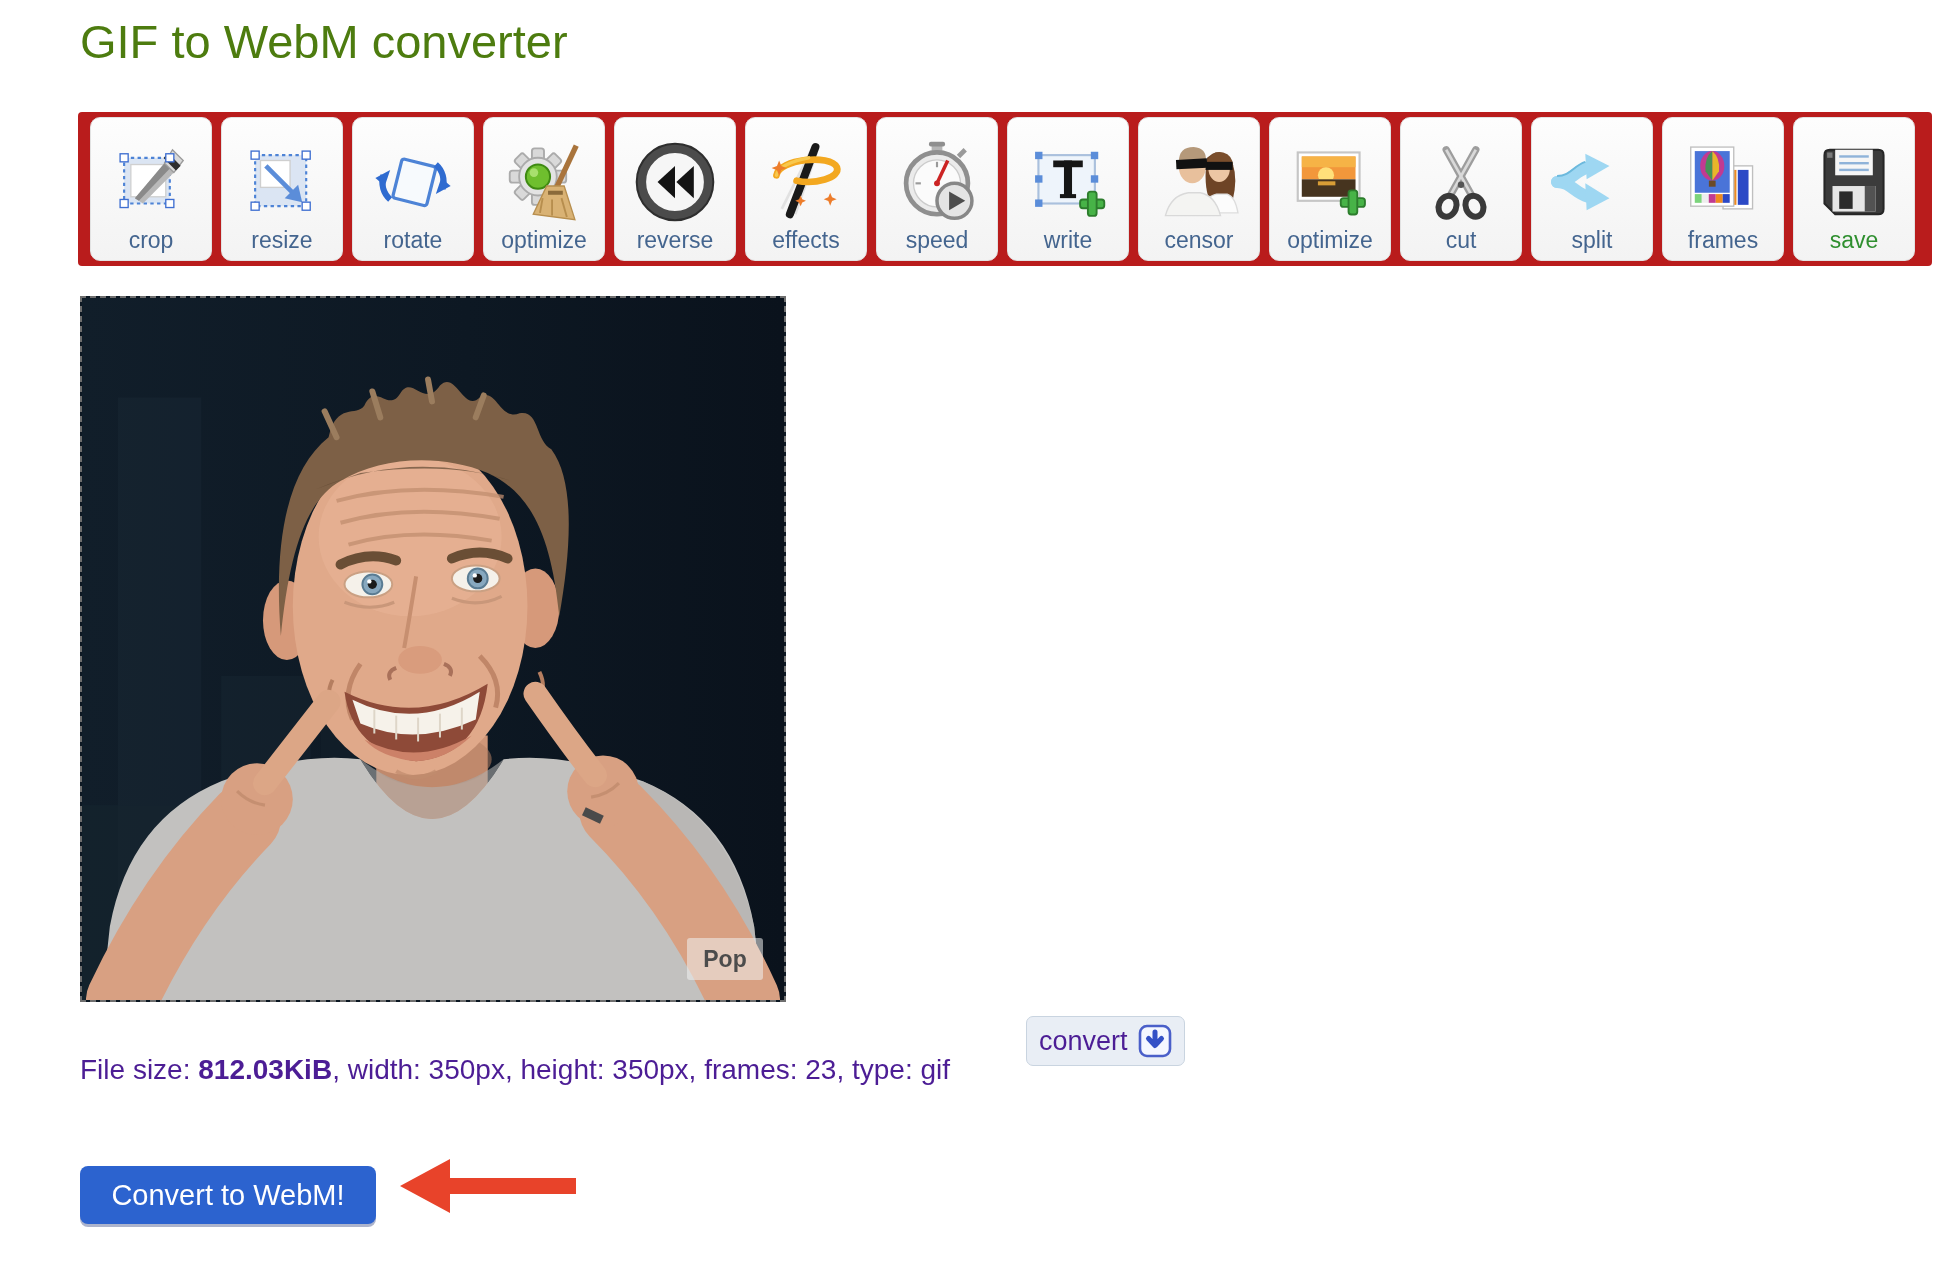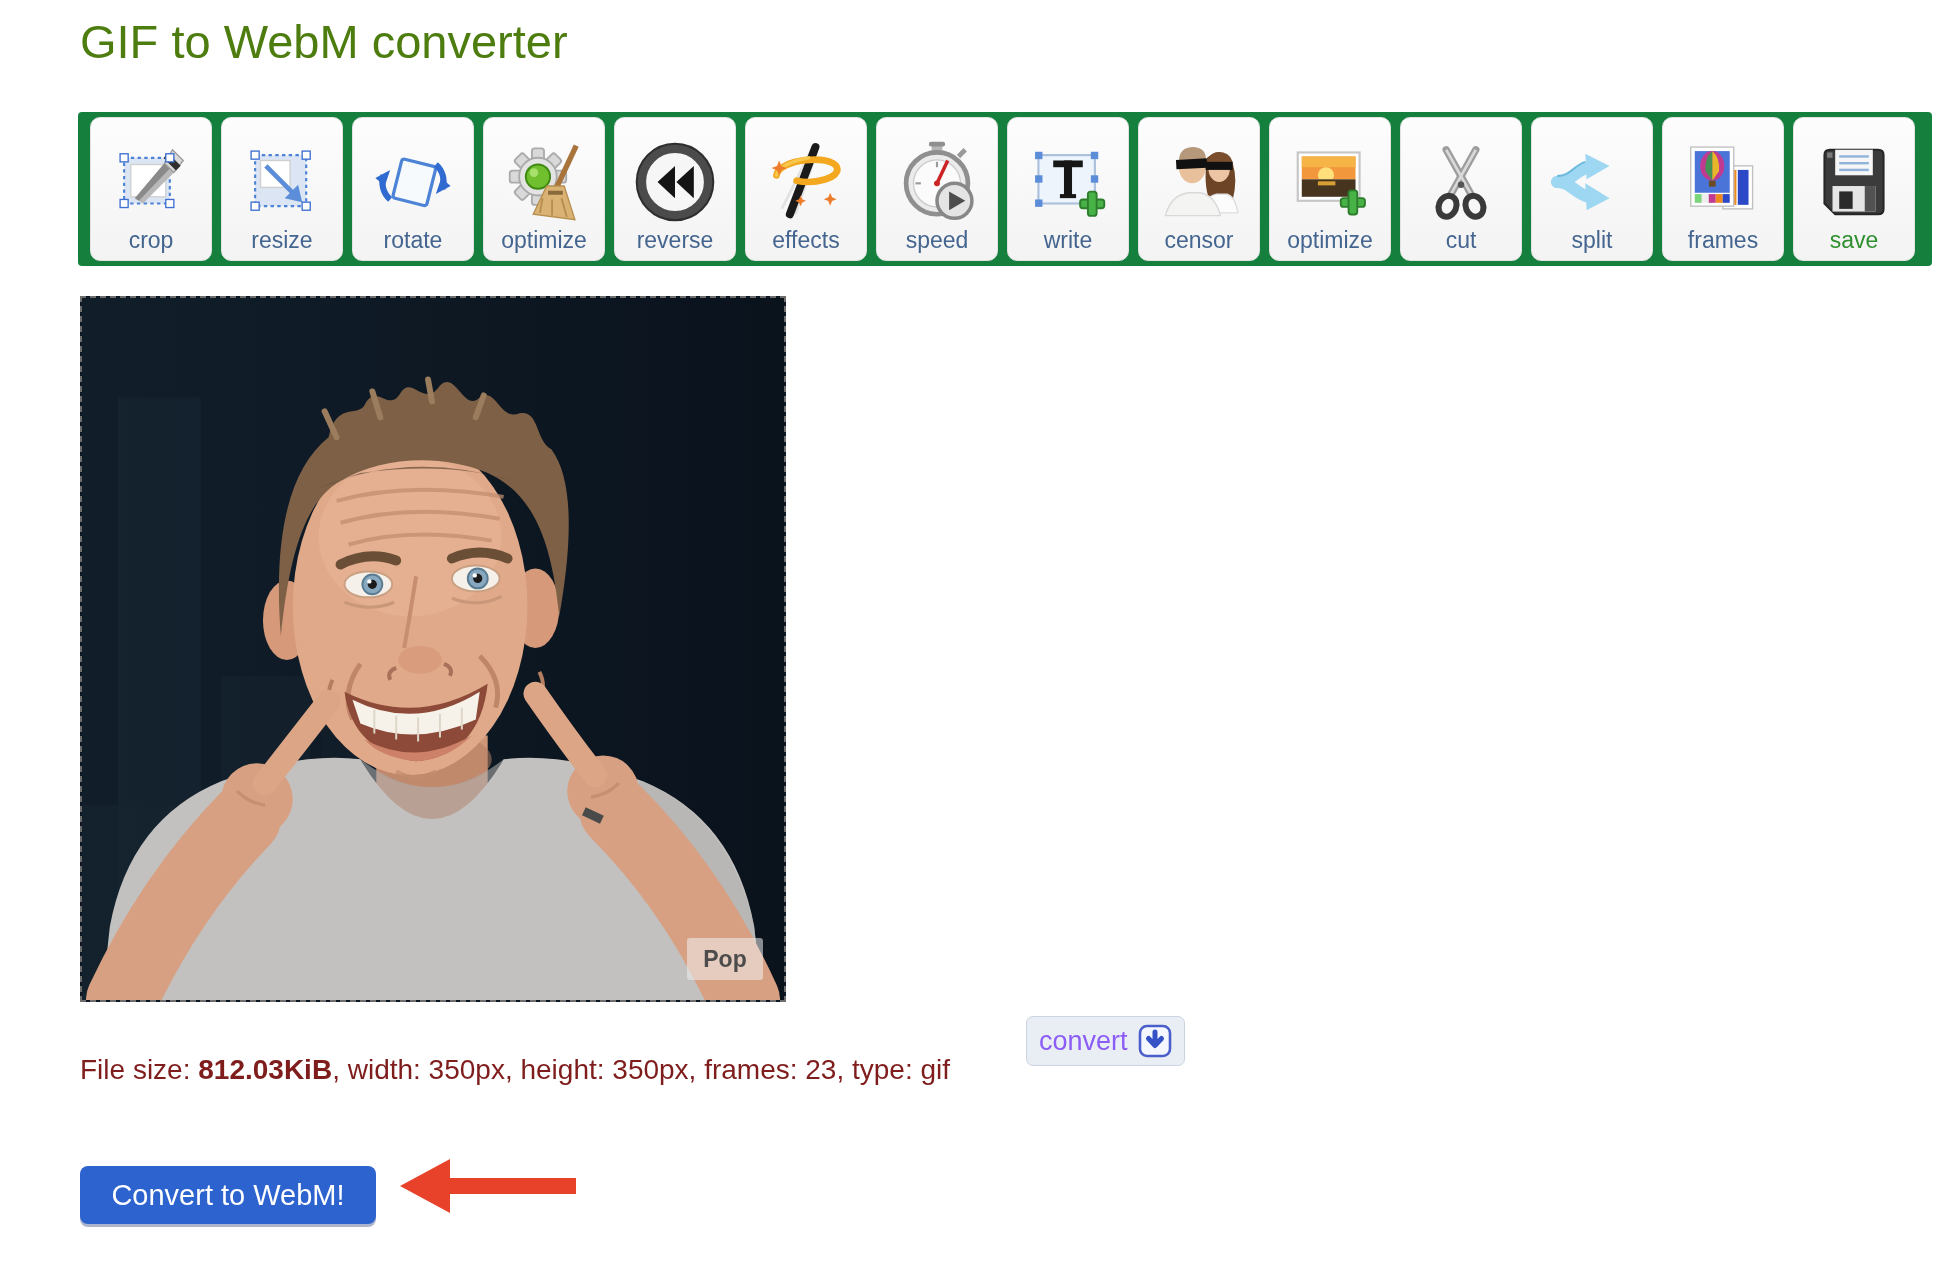--- a/index.html
+++ b/index.html
@@ -8,21 +8,21 @@
     font-family:"Liberation Sans", sans-serif;overflow:hidden;
   }
   
   .page-title{
     position:absolute;left:80px;top:14px;margin:0;
     font-size:47px;font-weight:400;color:#4d7c0f;letter-spacing:0;
   }
   
   .toolbar{
     position:absolute;left:78px;top:112px;width:1854px;height:154px;
-    background:#15803d;border-radius:4px;
+    background:#b91c1c;border-radius:4px;
     display:flex;align-items:center;gap:9px;padding:0 0 0 12px;box-sizing:border-box;
   }
   .tool-btn{
     width:122px;height:144px;box-sizing:border-box;
     background:linear-gradient(#fdfdfd,#f3f3f3);
     border:1px solid #e2e2e2;border-radius:10px;
     display:flex;flex-direction:column;align-items:center;justify-content:flex-end;
     padding-bottom:7px;cursor:pointer;
   }
   .tool-btn svg{width:86px;height:86px;margin-bottom:3px;}
@@ -39,25 +39,25 @@
     background:rgba(240,240,240,.55);border-radius:3px;
     display:flex;align-items:center;justify-content:center;
     font-size:23px;font-weight:bold;color:#4c4c4c;
   }
   
   .convert-chip{
     position:absolute;left:1026px;top:1016px;height:48px;
     display:inline-flex;align-items:center;gap:10px;padding:0 12px;
     background:#e9eef5;border:1px solid #c9d4e0;border-radius:7px;cursor:pointer;
   }
-  .convert-chip .chip-label{font-size:27px;color:#8b5cf6;}
+  .convert-chip .chip-label{font-size:27px;color:#4c1d95;}
   .convert-chip svg{width:34px;height:34px;}
   
   .file-info{
-    position:absolute;left:80px;top:1054px;font-size:28px;color:#7f1d1d;
+    position:absolute;left:80px;top:1054px;font-size:28px;color:#4c1d95;
   }
   .file-info .fsize{font-weight:bold;}
   
   .convert-btn{
     position:absolute;left:80px;top:1166px;width:296px;height:58px;
     background:#2c63cf;border:0;border-radius:8px;
     box-shadow:0 3px 0 rgba(20,40,110,.35);
     color:#ffffff;font-size:29px;font-family:"Liberation Sans",sans-serif;
     display:flex;align-items:center;justify-content:center;cursor:pointer;
   }

